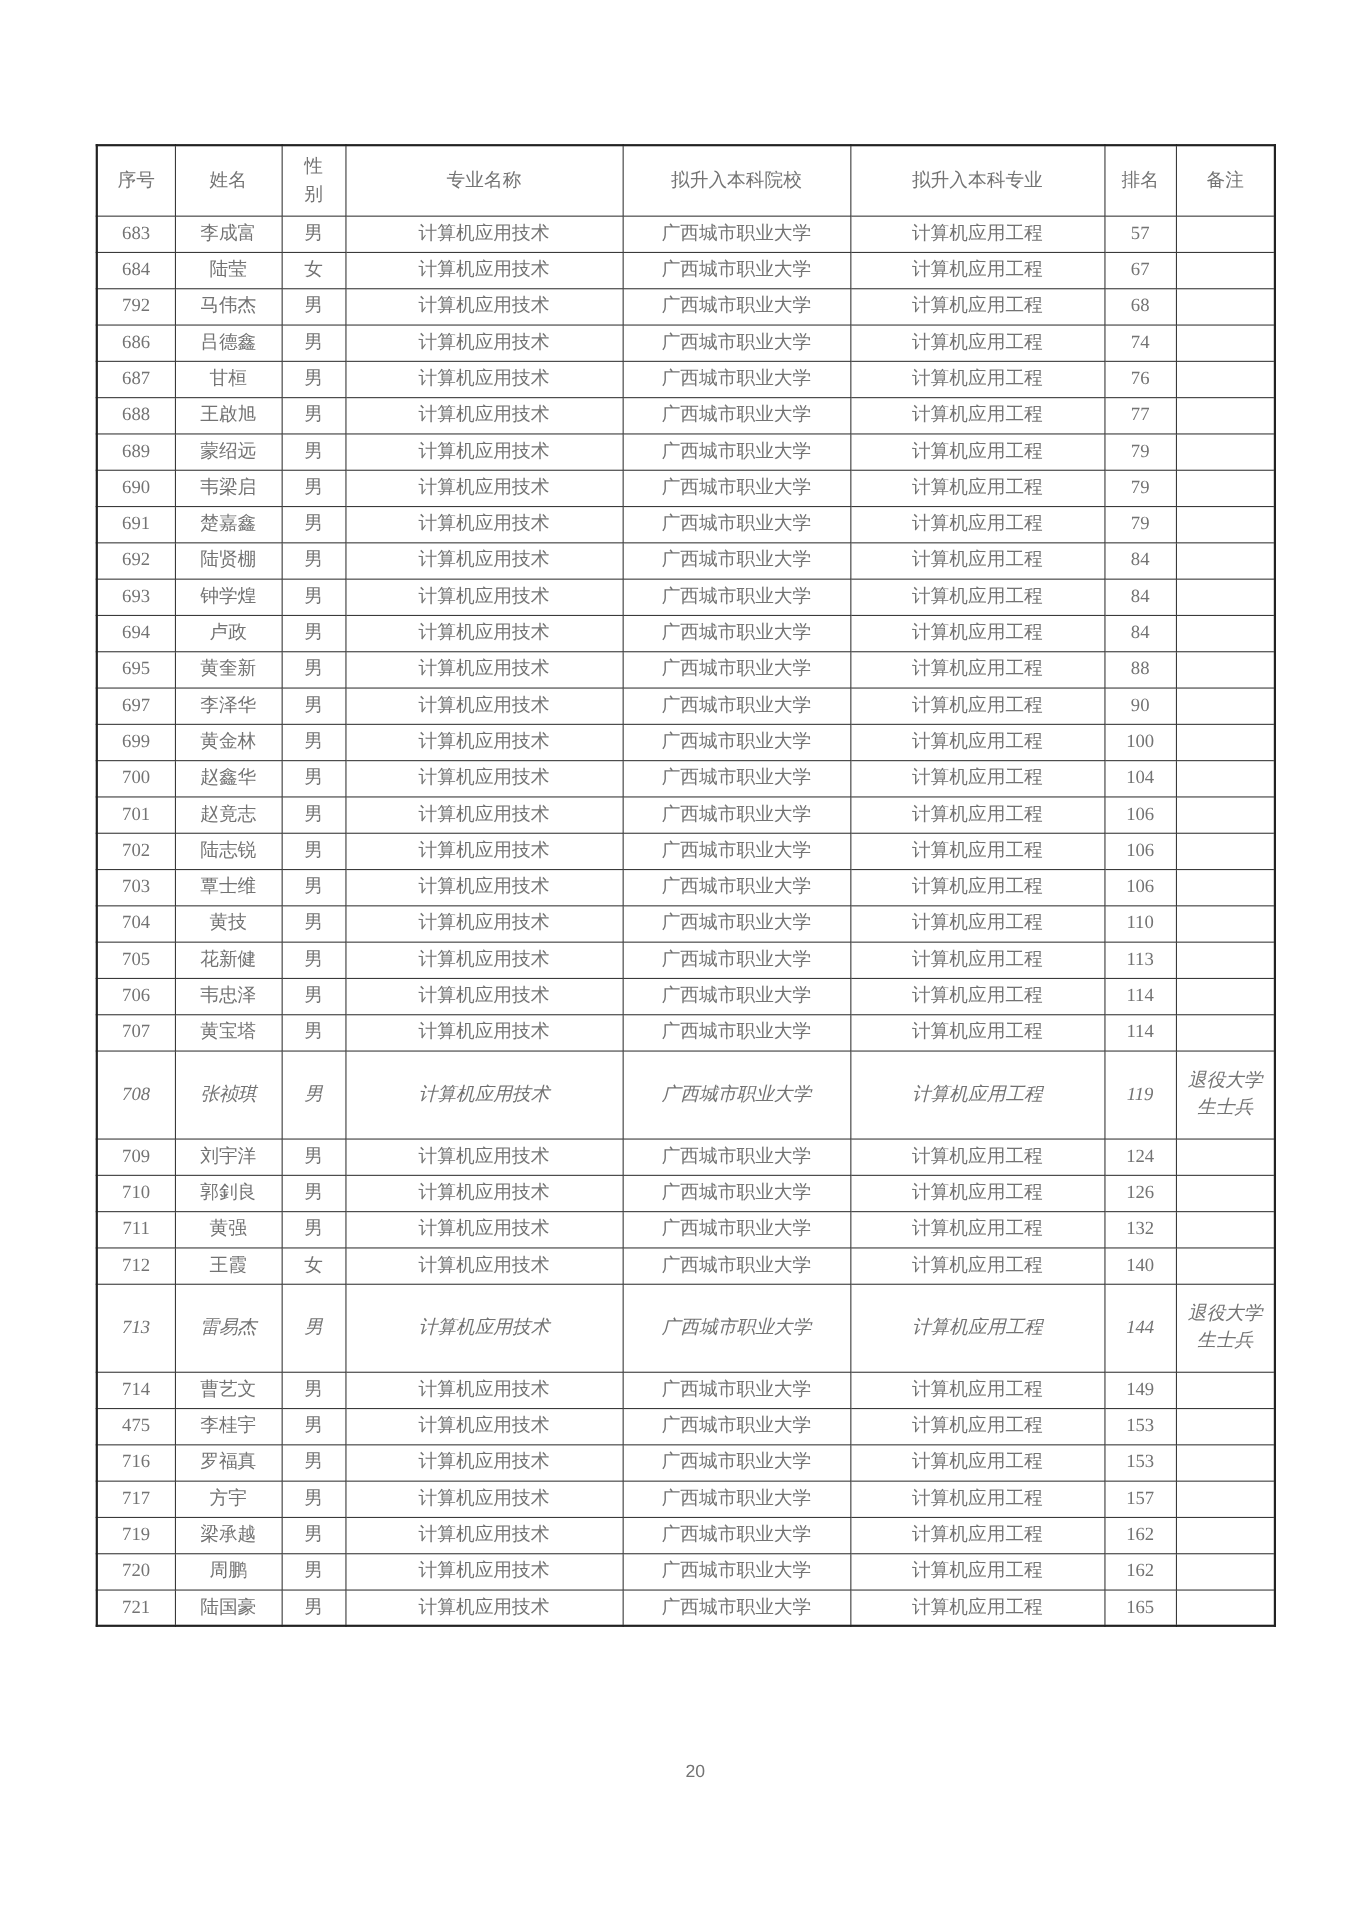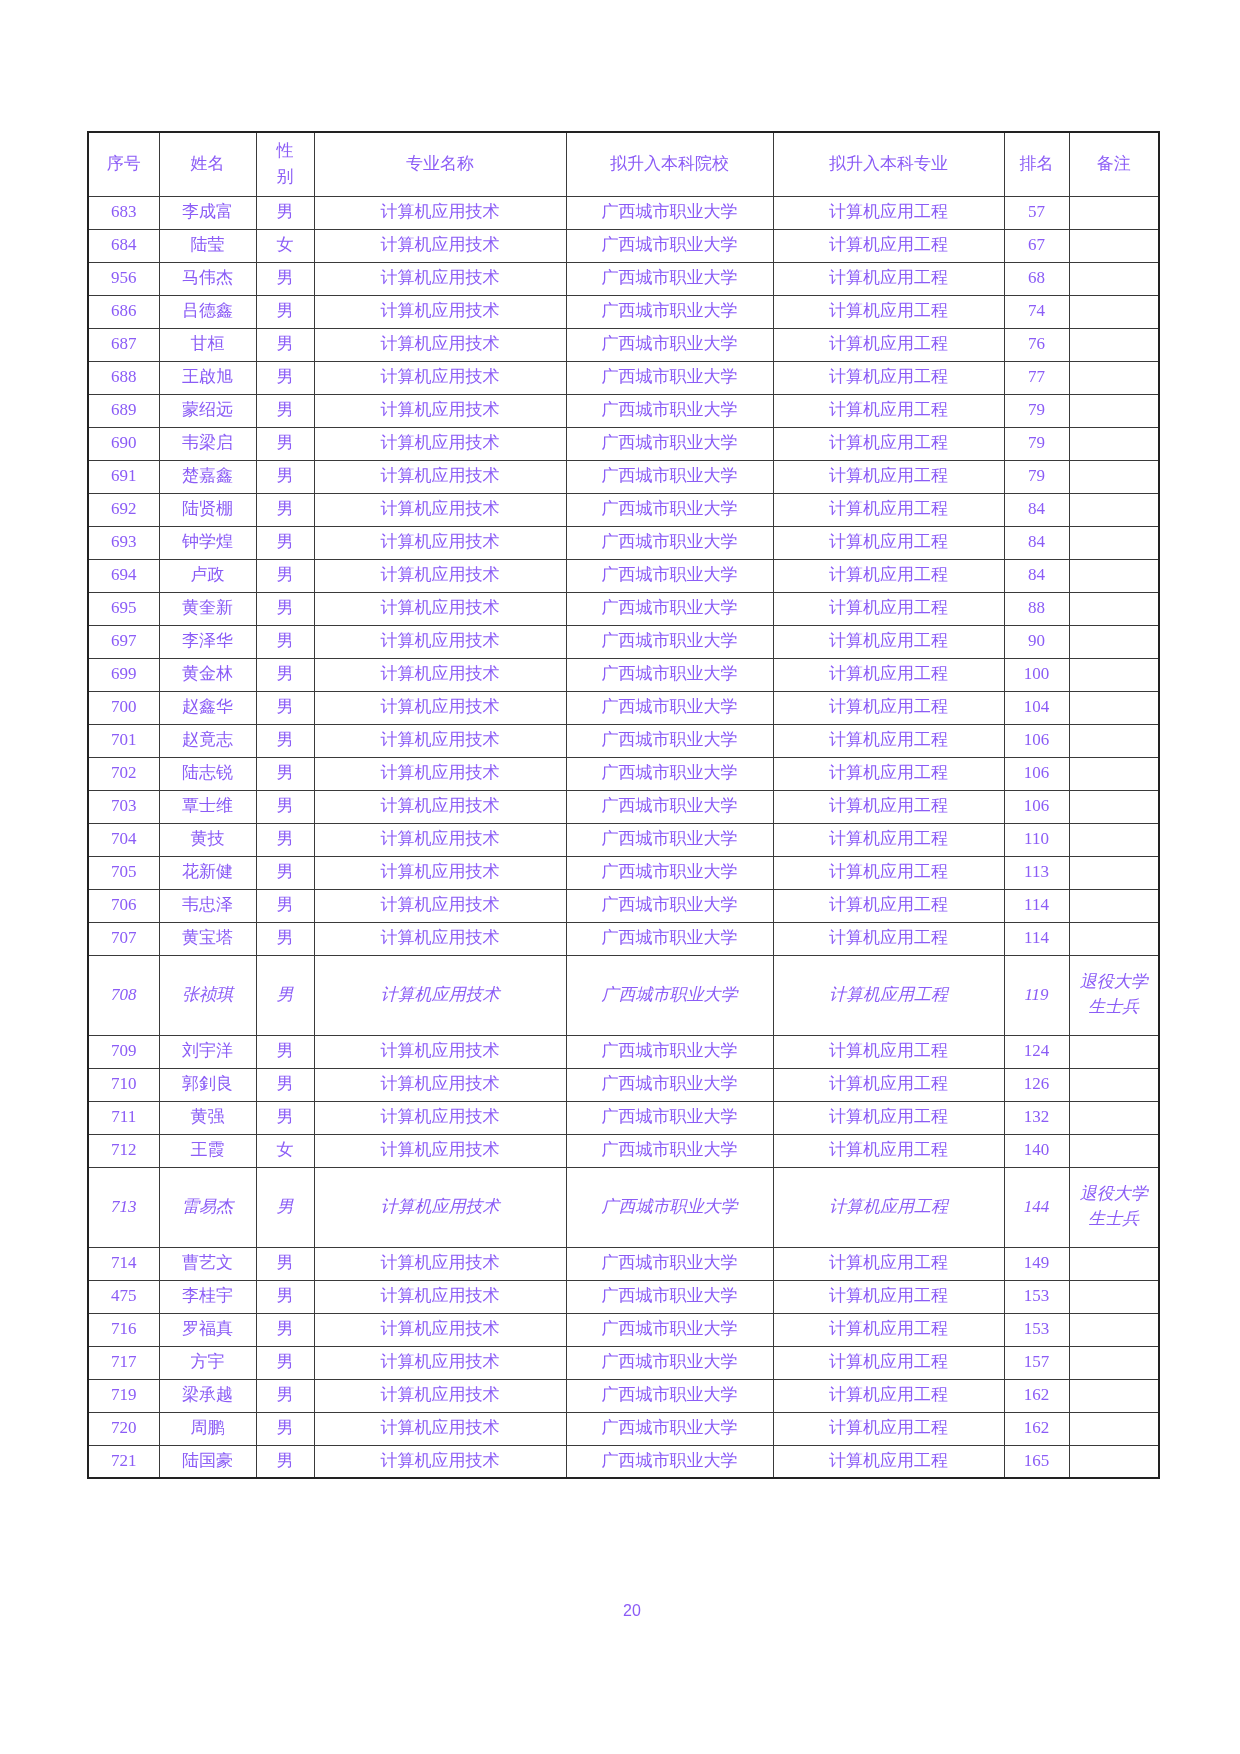--- a/index.html
+++ b/index.html
@@ -7,21 +7,21 @@
     padding: 0;
     background: #e8e8e8;
   }
   .page {
     position: relative;
     width: 1240px;
     height: 1754px;
     margin: 0 auto;
     background: #ffffff;
     font-family: "Liberation Serif", "DejaVu Serif", serif;
-    color: #8b5cf6;
+    color: #737373;
     overflow: hidden;
   }
   .roster-table {
     position: absolute;
     left: 87px;
     top: 131px;
     width: 1071px;
     border-collapse: collapse;
     table-layout: fixed;
     border: 2px solid #222222;
@@ -111,21 +111,21 @@
           <td>684</td>
           <td>陆莹</td>
           <td>女</td>
           <td>计算机应用技术</td>
           <td>广西城市职业大学</td>
           <td>计算机应用工程</td>
           <td>67</td>
           <td class="remark-cell"></td>
         </tr>
         <tr>
-          <td>956</td>
+          <td>792</td>
           <td>马伟杰</td>
           <td>男</td>
           <td>计算机应用技术</td>
           <td>广西城市职业大学</td>
           <td>计算机应用工程</td>
           <td>68</td>
           <td class="remark-cell"></td>
         </tr>
         <tr>
           <td>686</td>

